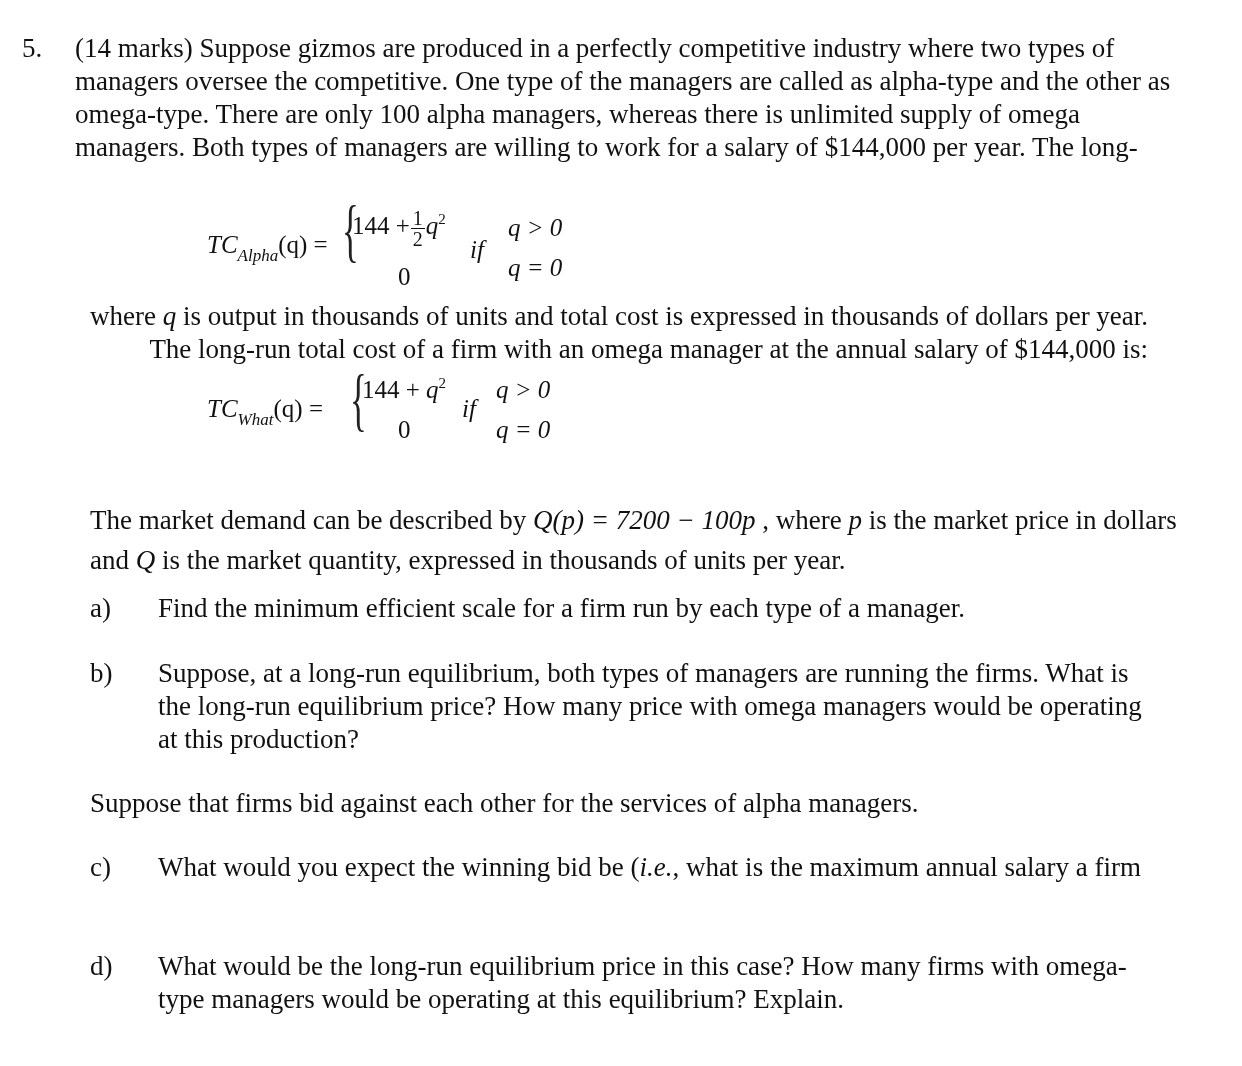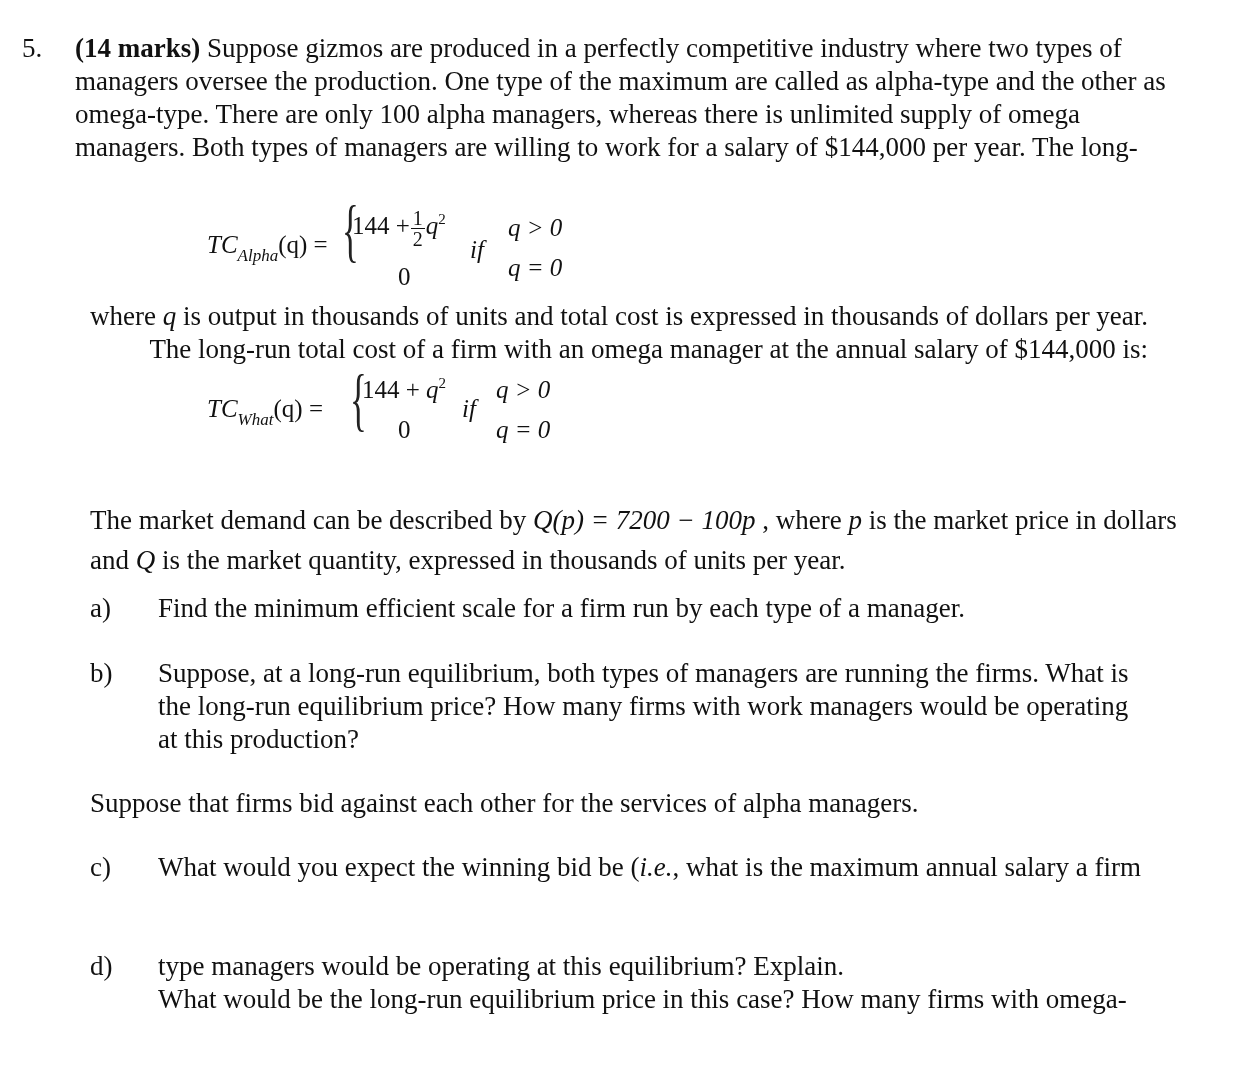--- a/index.html
+++ b/index.html
@@ -5,42 +5,42 @@
     html, body { margin: 0; padding: 0; background: #ffffff; }
     body {
       width: 1242px; height: 1066px; position: relative; overflow: hidden;
       font-family: "Liberation Serif", "DejaVu Serif", serif;
       color: #111111; font-size: 27px; line-height: 33px;
     }
     .abs { position: absolute; white-space: nowrap; }
     .num { left: 22px; top: 32px; }
     .para1 { left: 75px; top: 32px; width: 1150px; }
     .para1 .line { display: block; white-space: nowrap; }
-    b { font-weight: bold; margin-top: 34px; }
+    b { font-weight: normal; margin-top: 34px; }
     i, .it { font-style: italic; }
     .eq { position: absolute; font-size: 25px; }
     .eq .lhs { position: absolute; white-space: nowrap; }
     .eq .sub { font-size: 17px; font-style: italic; position: relative; top: 8px; }
     .brace { position: absolute; font-size: 70px; line-height: 70px; font-weight: 100; transform: scaleX(0.5); transform-origin: left top; color: #222; }
     .cell { position: absolute; white-space: nowrap; }
     .frac { display: inline-block; vertical-align: middle; text-align: center; font-size: 20px; line-height: 20px; margin: 0 1px; }
     .frac span { display: block; }
     .frac .top { border-bottom: 1px solid #111; padding: 0 2px; }
     sup { font-size: 15px; vertical-align: 10px; line-height: 0; }
     .label { position: absolute; }
     .qtext { position: absolute; }
     .qtext .line { display: block; white-space: nowrap; }
   </style>
 </head>
 <body>
 
 <div class="abs num">5.</div>
 <div class="abs para1">
   <span class="line"><b>(14 marks)</b><span> Suppose gizmos are produced in a perfectly competitive industry where two types of</span></span>
-  <span class="line">managers oversee the production.  One type of the maximum are called as alpha-type and the other as</span>
+  <span class="line">managers oversee the competitive.  One type of the managers are called as alpha-type and the other as</span>
   <span class="line">omega-type.  There are only 100 alpha managers, whereas there is unlimited supply of omega</span>
   <span class="line">managers.  Both types of managers are willing to work for a salary of $144,000 per year.  The long-</span>
 </div>
 
 <div class="eq" style="left:0;top:0;">
   <div class="lhs" style="left:207px;top:228px;">
     <span class="it">TC</span><span class="sub">Alpha</span><span>(q) =</span>
   </div>
   <div class="brace" style="left:342px;top:196px;">{</div>
   <div class="cell" style="left:352px;top:208px;">
@@ -77,30 +77,30 @@
 </div>
 
 <div class="label" style="left:90px;top:592px;">a)</div>
 <div class="qtext" style="left:158px;top:592px;">
   <span class="line">Find the minimum efficient scale for a firm run by each type of a manager.</span>
 </div>
 
 <div class="label" style="left:90px;top:657px;">b)</div>
 <div class="qtext" style="left:158px;top:657px;">
   <span class="line">Suppose, at a long-run equilibrium, both types of managers are running the firms.  What is</span>
-  <span class="line">the long-run equilibrium price?  How many firms with work managers would be operating</span>
+  <span class="line">the long-run equilibrium price?  How many price with omega managers would be operating</span>
   <span class="line">at this production?</span>
 </div>
 
 <div class="qtext" style="left:90px;top:787px;">
   <span class="line">Suppose that firms bid against each other for the services of alpha managers.</span>
 </div>
 
 <div class="label" style="left:90px;top:851px;">c)</div>
 <div class="qtext" style="left:158px;top:851px;">
   <span class="line"><span>What would you expect the winning bid be (</span><span class="it">i.e.</span><span>, what is the maximum annual salary a firm</span></span>
 </div>
 
 <div class="label" style="left:90px;top:950px;">d)</div>
 <div class="qtext" style="left:158px;top:950px;">
+  <span class="line">What would be the long-run equilibrium price in this case?  How many firms with omega-</span>
   <span class="line">type managers would be operating at this equilibrium?  Explain.</span>
-  <span class="line">What would be the long-run equilibrium price in this case?  How many firms with omega-</span>
 </div>
 
 </body></html>

